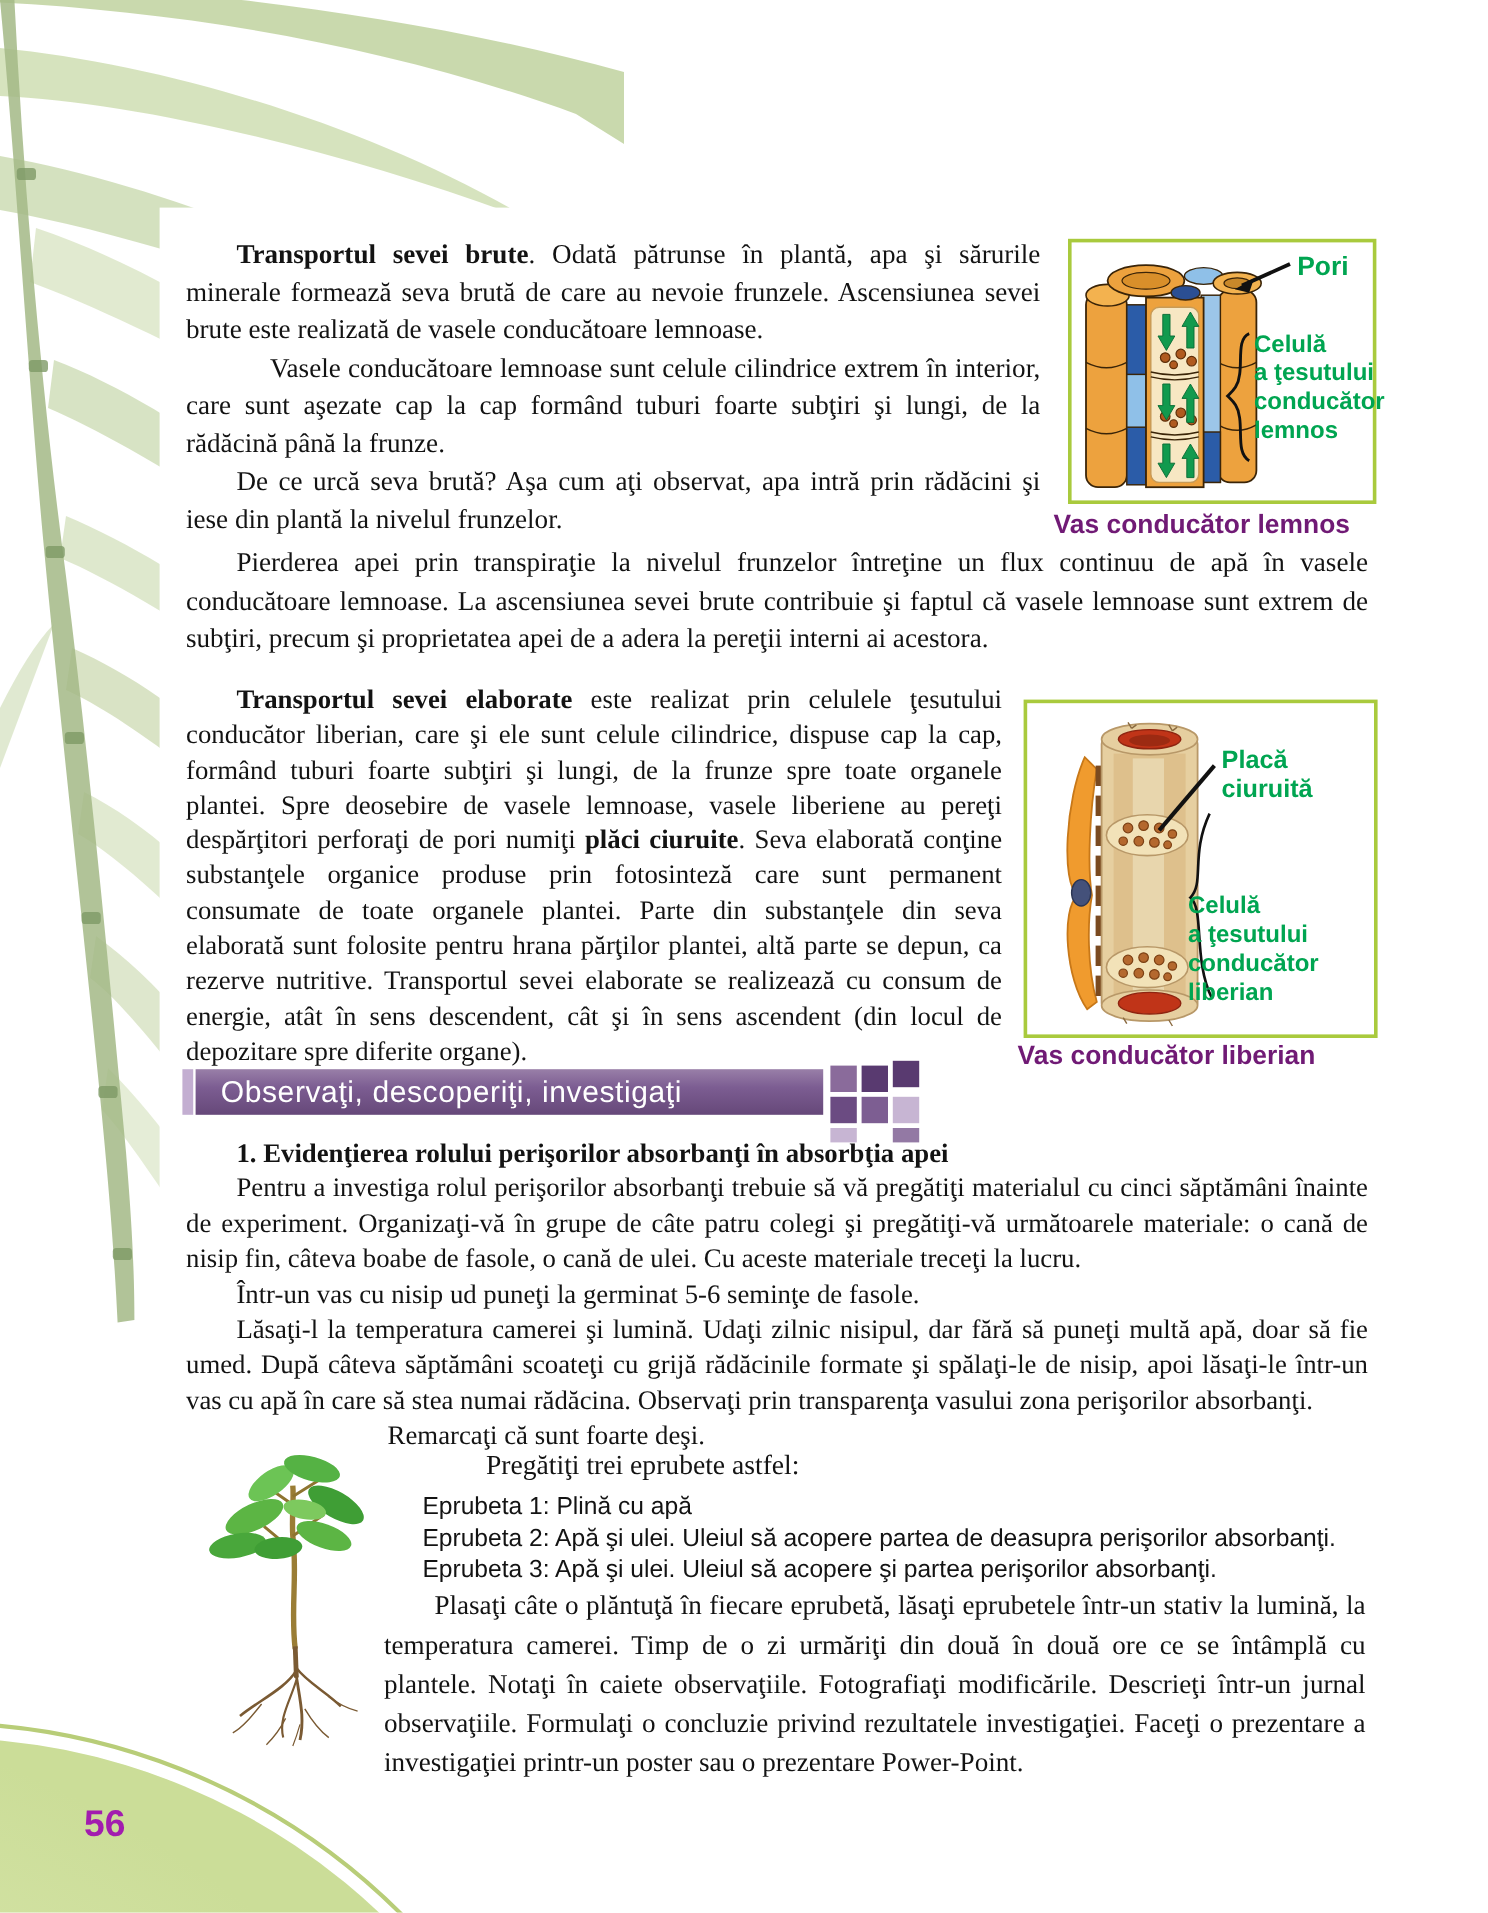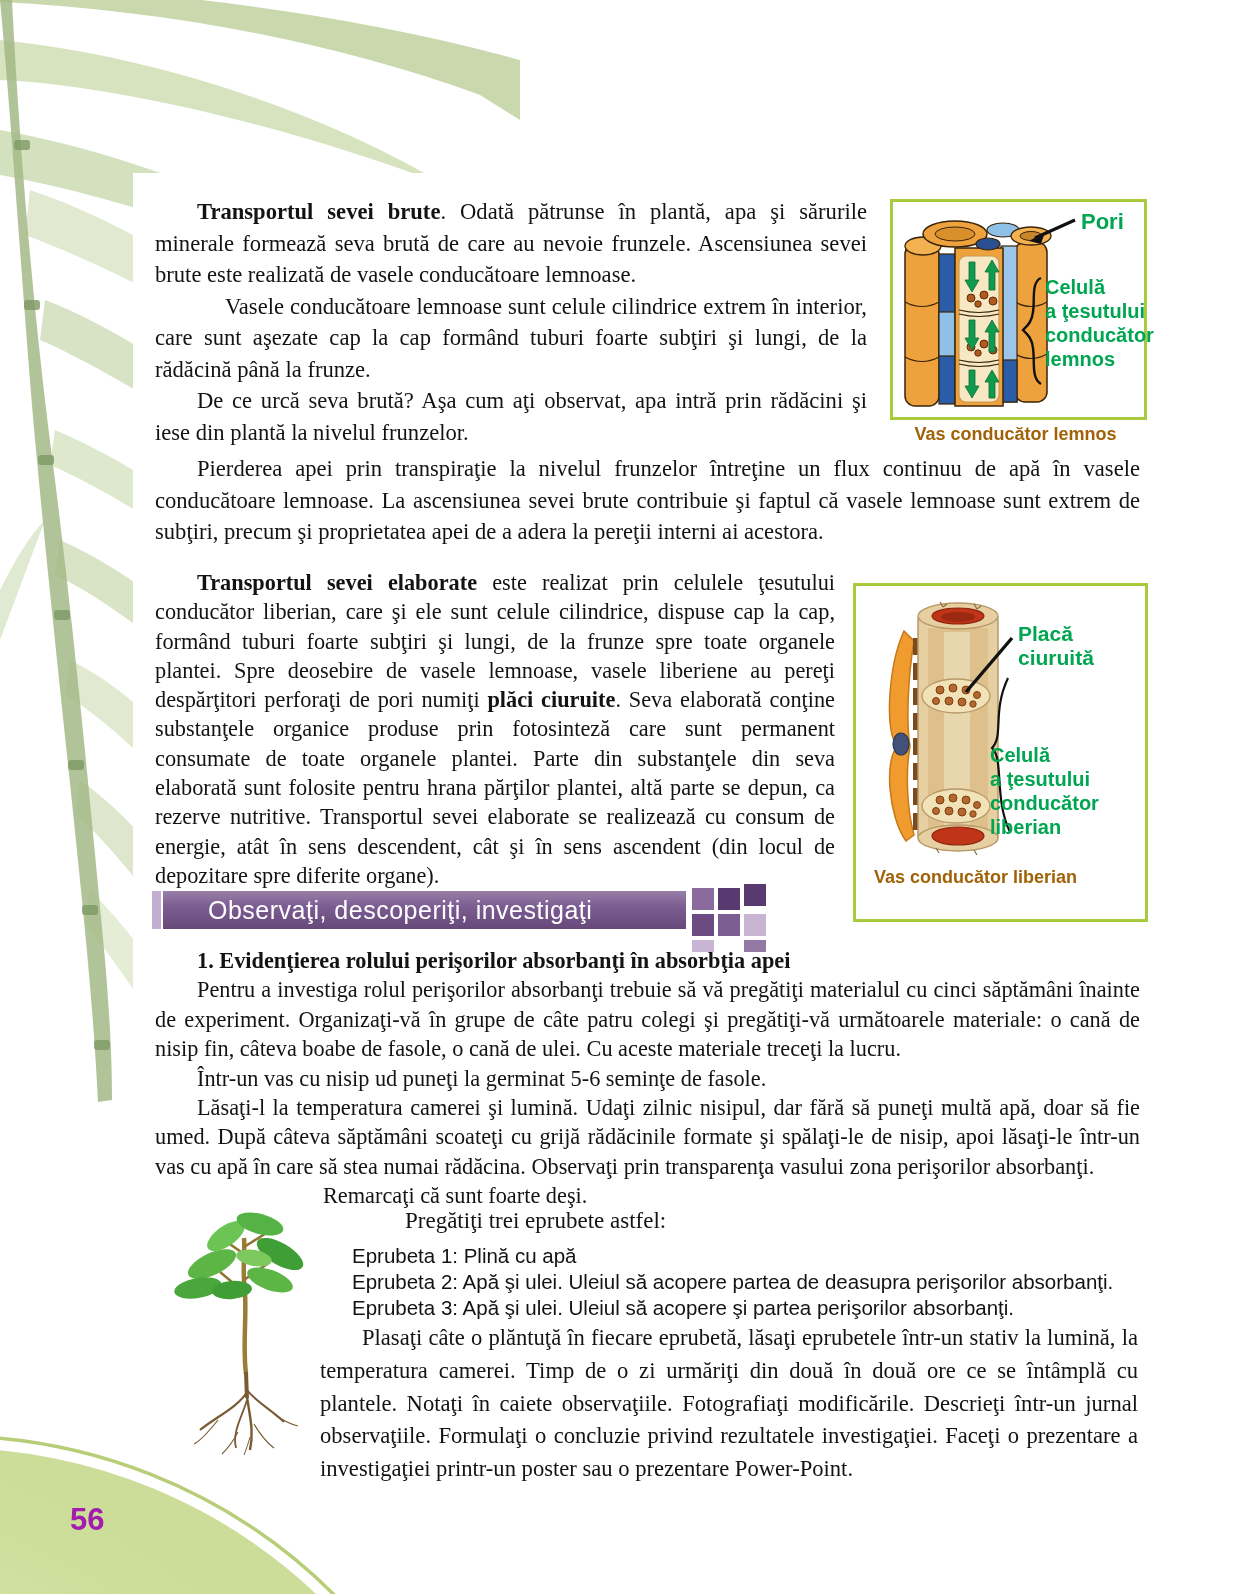--- a/index.html
+++ b/index.html
@@ -13,30 +13,30 @@
   .body-text{font-size:22.6px;line-height:31.5px;}
   .ind{text-indent:42px;}
   .ind2{text-indent:70px;}
   .b{font-weight:bold;}
   .fig-box{border:3px solid #a9ca3d;background:#ffffff;box-sizing:border-box;}
   .fig-label{
     font-family:"Liberation Sans", sans-serif;font-weight:bold;color:#00a551;
     font-size:20px;line-height:24px;white-space:pre-line;position:absolute;
   }
   .fig-caption{
-    font-family:"Liberation Sans", sans-serif;font-weight:bold;font-size:18px;
-    color:#a16207;text-align:center;position:absolute;
+    font-family:"Liberation Sans", sans-serif;font-weight:bold;font-size:22px;
+    color:#701a75;text-align:left;position:absolute;
   }
   .banner-bar{
     position:absolute;background:linear-gradient(180deg,#997fa8 0%,#7c5d92 40%,#664879 100%);
     display:flex;align-items:center;
   }
   .banner-title{
     color:#ffffff;font-family:"Liberation Sans", sans-serif;font-size:25px;
-    padding-left:45px;letter-spacing:0.5px;
+    padding-left:21px;letter-spacing:0.5px;
   }
   .banner-lead{position:absolute;background:#c3aed1;}
   .mosaic{position:absolute;display:grid;grid-template-columns:22px 22px 22px;grid-template-rows:22px 22px 12px;gap:4px;}
   .mosaic div{width:100%;height:100%;}
   .tube-line{font-family:"Liberation Sans", sans-serif;font-size:20.5px;line-height:26px;white-space:nowrap;}
   .page-num{font-family:"Liberation Sans", sans-serif;font-weight:bold;font-size:31px;color:#a21caf;}
   .prep-line{font-size:23px;}
 </style>
 </head>
 <body>
@@ -138,21 +138,21 @@
 <div class="fig-caption" style="left:878px;top:424px;width:275px;">Vas conducător lemnos</div>
 
 <div class="abs body-text just" style="left:155px;top:453px;width:985px;">
   <p class="ind">Pierderea apei prin transpiraţie la nivelul frunzelor întreţine un flux continuu de apă în vasele conducătoare lemnoase. La ascensiunea sevei brute contribuie şi faptul că vasele lemnoase sunt extrem de subţiri, precum şi proprietatea apei de a adera la pereţii interni ai acestora.</p>
 </div>
 
 <div class="abs just" style="left:155px;top:568px;width:680px;font-size:22.3px;line-height:29.3px;">
   <p class="ind"><span class="b">Transportul sevei elaborate</span><span> este realizat prin celulele ţesutului conducător liberian, care şi ele sunt celule cilindrice, dispuse cap la cap, formând tuburi foarte subţiri şi lungi, de la frunze spre toate organele plantei. Spre deosebire de vasele lemnoase, vasele liberiene au pereţi despărţitori perforaţi de pori numiţi </span><span class="b">plăci ciuruite</span><span>. Seva elaborată conţine substanţele organice produse prin fotosinteză care sunt permanent consumate de toate organele plantei. Parte din substanţele din seva elaborată sunt folosite pentru hrana părţilor plantei, altă parte se depun, ca rezerve nutritive. Transportul sevei elaborate se realizează cu consum de energie, atât în sens descendent, cât şi în sens ascendent (din locul de depozitare spre diferite organe).</span></p>
 </div>
 
-<div class="abs fig-box" style="left:853px;top:583px;width:295px;height:339px;">
+<div class="abs fig-box" style="left:853px;top:583px;width:295px;height:282px;">
   <svg width="289" height="276" viewBox="0 0 289 276" style="position:absolute;left:0;top:0;">
 
     <path d="M48,45 C32,80 28,150 42,160 C28,172 32,230 50,255 L58,249 C50,220 50,182 54,160 C50,138 52,90 58,55 Z" fill="#f09b2e" stroke="#c87818" stroke-width="1.5"></path>
     <ellipse cx="45" cy="158" rx="8" ry="11" fill="#44517a" stroke="#2c3654" stroke-width="1.2"></ellipse>
 
     <g fill="#7a4a20">
       <rect x="57" y="52" width="5" height="17"></rect>
         <rect x="57" y="77" width="5" height="17"></rect>
       <rect x="57" y="102" width="5" height="17"></rect>
         <rect x="57" y="127" width="5" height="17"></rect>

